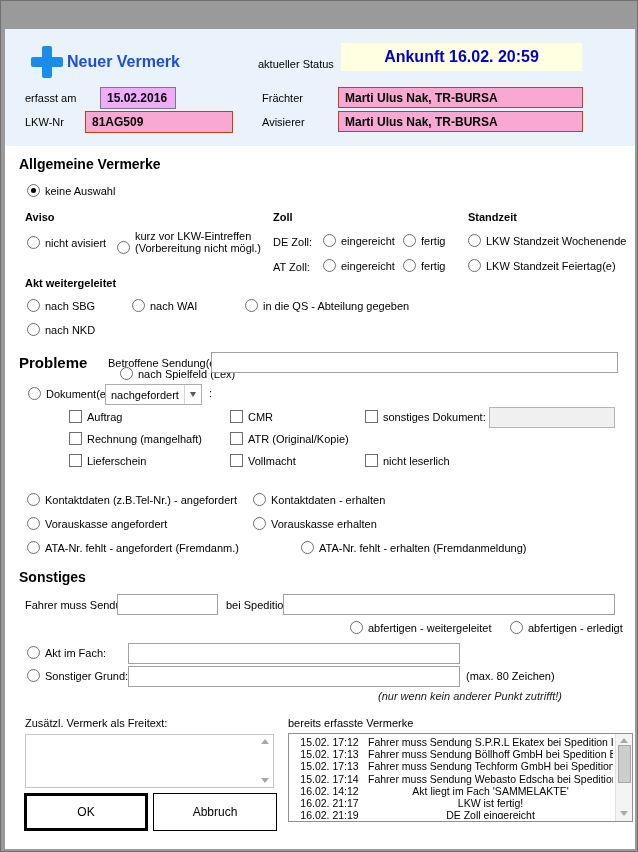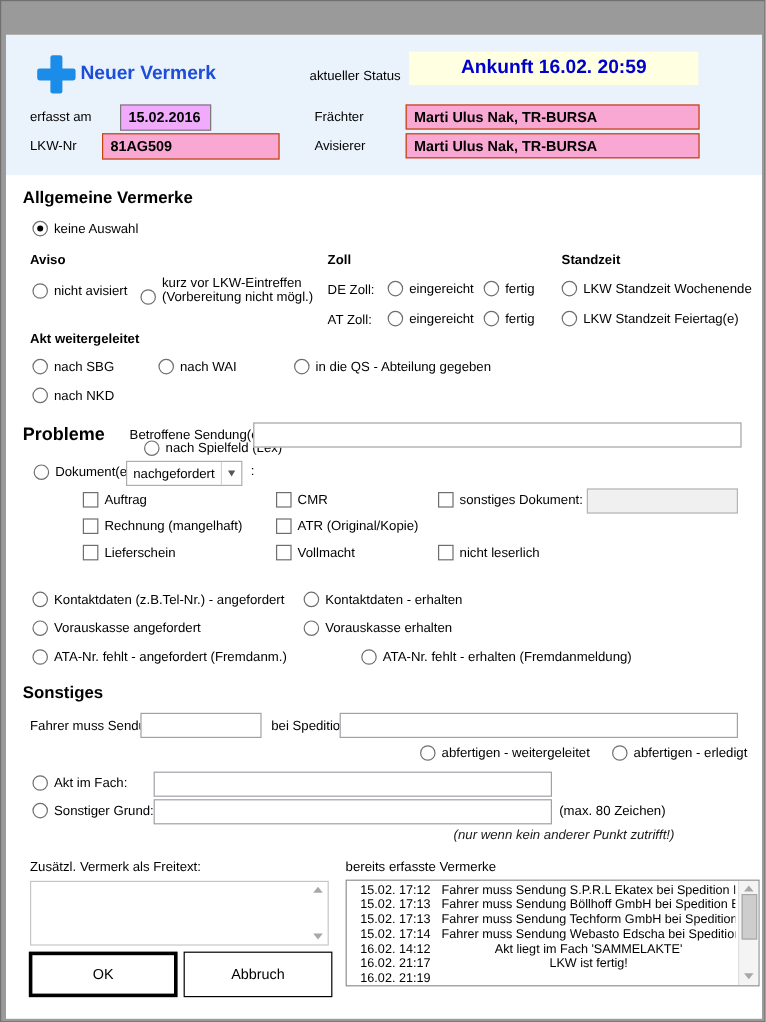--- a/index.html
+++ b/index.html
@@ -294,20 +294,21 @@
           <div class="lrow">
             <span class="ltime">16.02. 14:12</span>
             <span class="ltext">Akt liegt im Fach 'SAMMELAKTE'</span>
           </div>
           <div class="lrow">
             <span class="ltime">16.02. 21:17</span>
             <span class="ltext">LKW ist fertig!</span>
           </div>
           <div class="lrow">
             <span class="ltime">16.02. 21:19</span>
+            <span class="ltext">DE Zoll eingereicht</span>
           </div>
         </div>
       <div class="vsb">
         <span class="tri-up-l up"></span>
         <span class="thumb"></span>
         <span class="tri-down-l dn"></span>
       </div>
     </div>
 
     <div class="btn btn-ok">OK</div>

